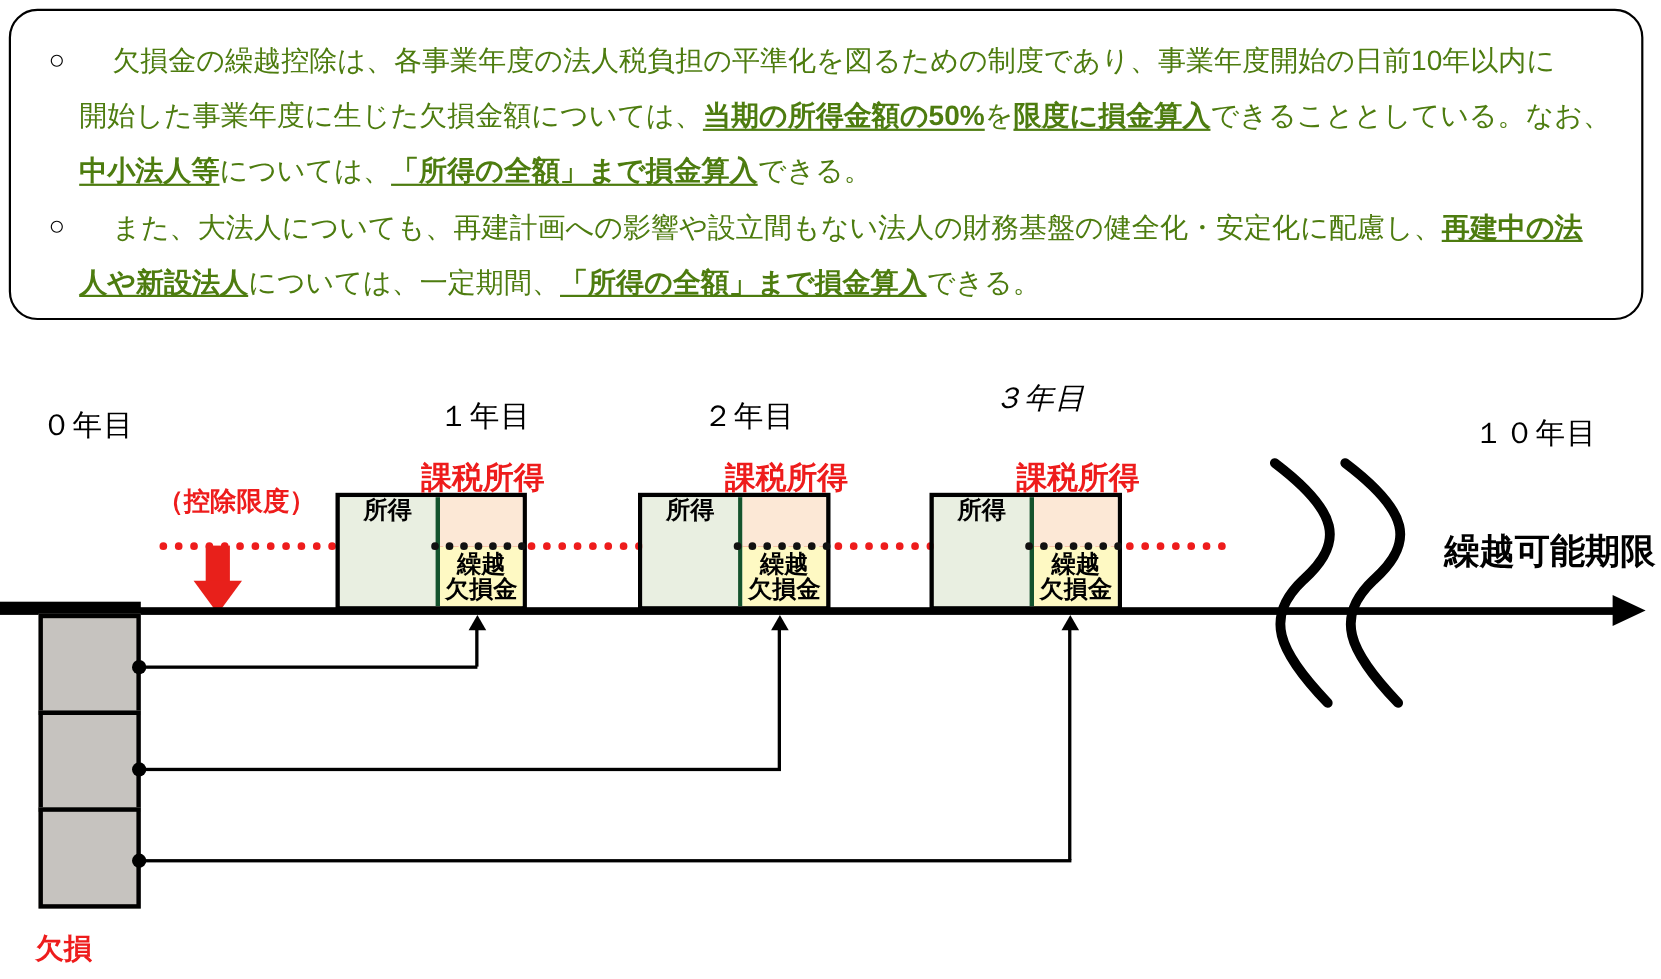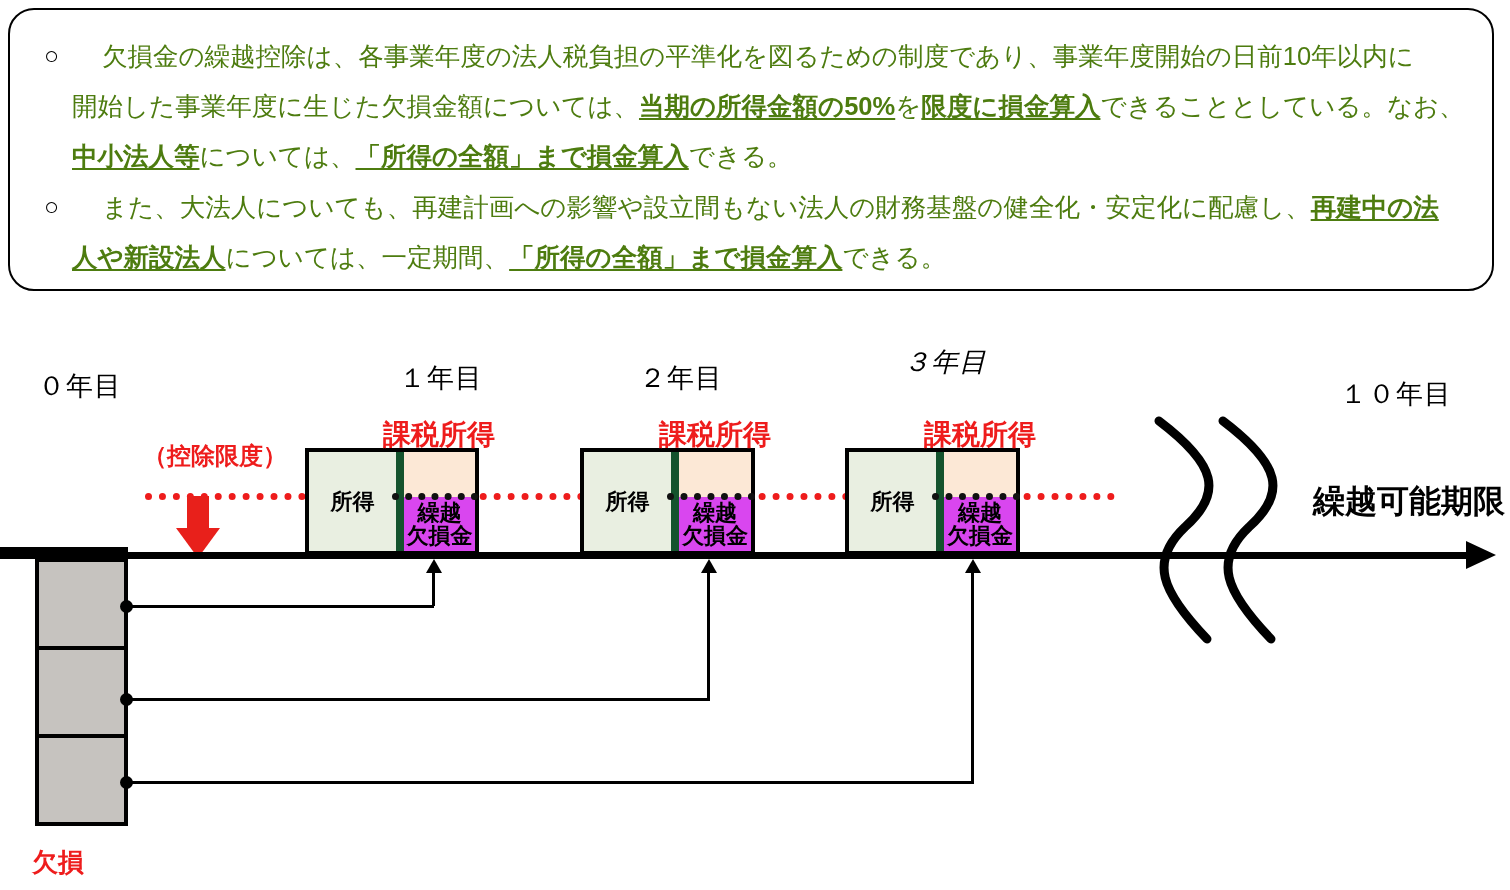--- a/index.html
+++ b/index.html
@@ -70,27 +70,27 @@
   
   #limit-arrow{position:absolute;left:176px;top:196px;width:44px;height:62px;}
   #limit-arrow .shaft{position:absolute;left:11px;top:0;width:22px;height:36px;background:#e8201b;}
   #limit-arrow .head{position:absolute;left:0;top:32px;width:0;height:0;
     border-left:22px solid transparent;border-right:22px solid transparent;border-top:30px solid #e8201b;}
 
   
   .bar-group{position:absolute;top:148px;height:107px;box-sizing:border-box;
     border:4px solid #000;display:flex;}
   .bar-income{
-    flex:0 0 auto;background:#e9efe1;border-right:8px solid #14532d;
-    position:relative;display:flex;align-items:center;justify-content:center;
+    flex:0 0 auto;background:#e9efe1;border-right:4px solid #14532d;
+    position:relative;display:flex;justify-content:center;
   }
   .bar-right{flex:1 1 auto;position:relative;display:flex;flex-direction:column;}
   .bar-taxable{background:#fce8d6;height:45%;}
   .bar-carryover{
-    background:#d946ef;height:55%;position:relative;
+    background:#fef9c3;height:55%;position:relative;
     display:flex;flex-direction:column;align-items:center;justify-content:center;
   }
   .bar-cell-label{font-size:22px;font-weight:bold;color:#000;line-height:1.05;text-align:center;}
   .bar-top-label{
     position:absolute;top:-36px;left:50%;transform:translateX(-50%);
     font-size:28px;font-weight:bold;color:#ee1c1c;white-space:nowrap;
   }
 
   
   #loss-stack{position:absolute;left:35px;top:258px;width:93px;}

